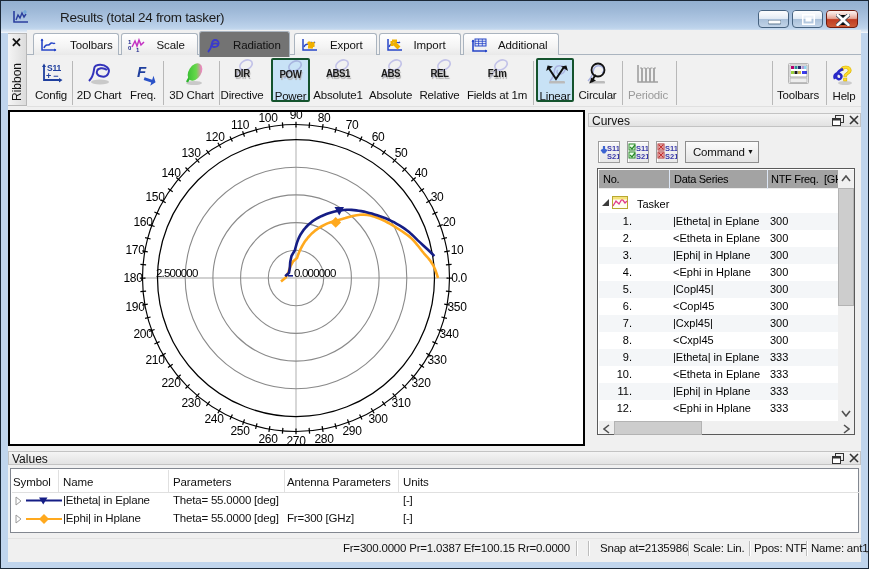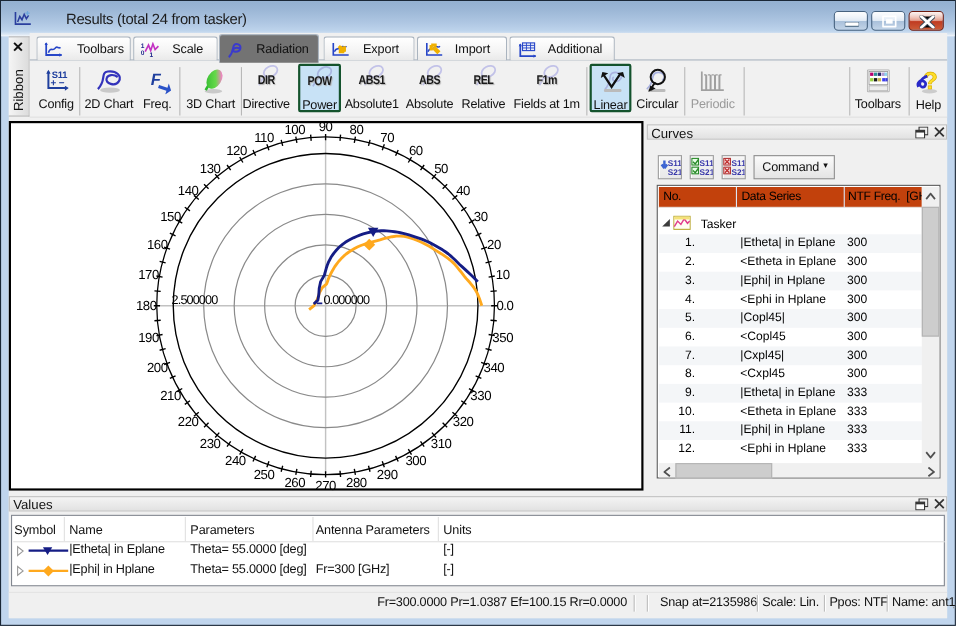--- a/index.html
+++ b/index.html
@@ -43,21 +43,21 @@
 #curves{position:absolute;left:588px;top:110px;width:273px;height:336px;background:#f0f0f0}
 .docktitle{position:absolute;background:linear-gradient(180deg,#f4f4f4,#e2e2e2);border:1px solid #c3c3c3;font-size:12px;color:#111}
 .dockico{position:absolute;top:1px;width:12px;height:11px}
 .sbtn{position:absolute;top:31px;width:22px;height:22px;background:linear-gradient(180deg,#f6f6f6,#e8e8e8);border:1px solid #9d9d9d;box-shadow:inset 1px 1px 0 #fff}
 #cmdbtn{position:absolute;left:97px;top:31px;width:74px;height:22px;background:linear-gradient(180deg,#fbfbfb,#e4e4e4);border:1px solid #8e8e8e;font-size:12px;text-align:left;color:#111}
 #ctable{position:absolute;left:9px;top:58px;width:258px;height:267px;background:#fff;border:1px solid #5a5a5a}
 .crow{position:absolute;left:1px;width:239px;height:17px;font-size:11px}
 .crow .no{position:absolute;left:0;width:33px;text-align:right;top:2px}
 .crow .ds{position:absolute;left:74px;top:2px}
 .crow .fq{position:absolute;left:171px;top:2px}
-#cheader{position:absolute;left:1px;top:1px;width:239px;height:19px;background:#c2410c;border-bottom:1px solid #ececec;font-size:11px;letter-spacing:-0.3px}
+#cheader{position:absolute;left:1px;top:1px;width:239px;height:19px;background:#a3a3a3;border-bottom:1px solid #ececec;font-size:11px;letter-spacing:-0.3px}
 
 .sb{position:absolute;background:#f0f0f0}
 .sbthumb{position:absolute;background:#cdcdcd;border:1px solid #b3b3b3}
 
 #values{position:absolute;left:8px;top:448px;width:853px;height:88px;background:#f0f0f0}
 #vtable{position:absolute;left:2px;top:20px;width:849px;height:65px;background:#fff;border:1px solid #828790}
 .vhead{position:absolute;top:7px;font-size:11.5px;color:#111;letter-spacing:-0.1px}
 .vrow{position:absolute;font-size:11.5px;color:#111;letter-spacing:-0.2px;white-space:nowrap}
 
 #status{position:absolute;left:8px;top:538px;width:853px;height:24px;background:#f0f0f0;border-top:1px solid #e3e3e3;font-size:11.5px;color:#111}

